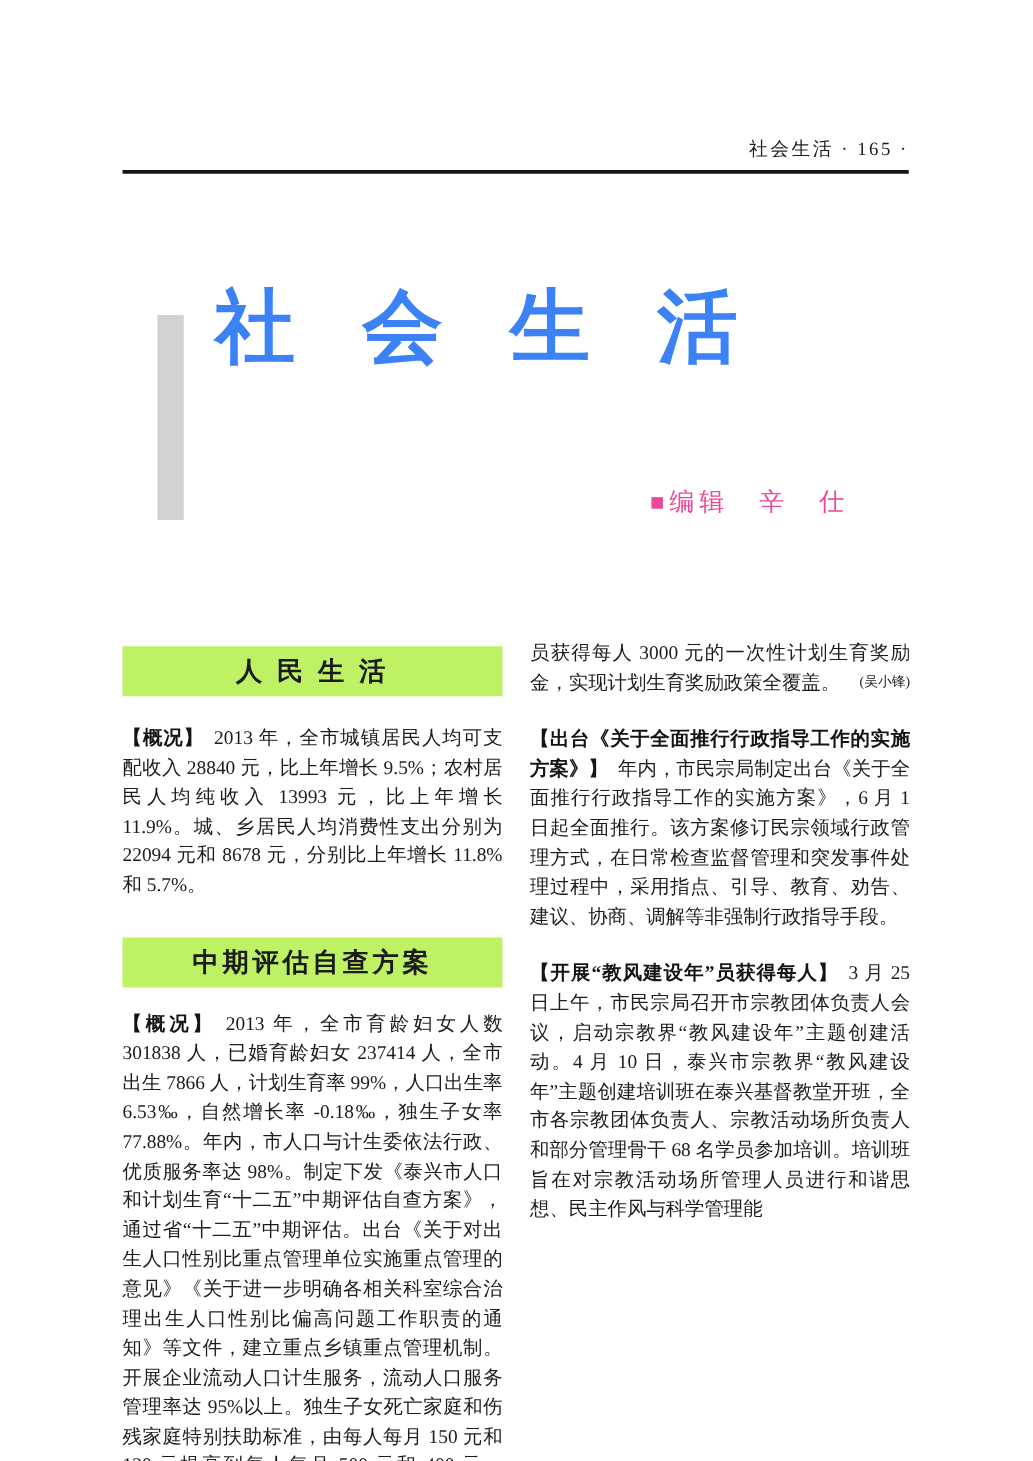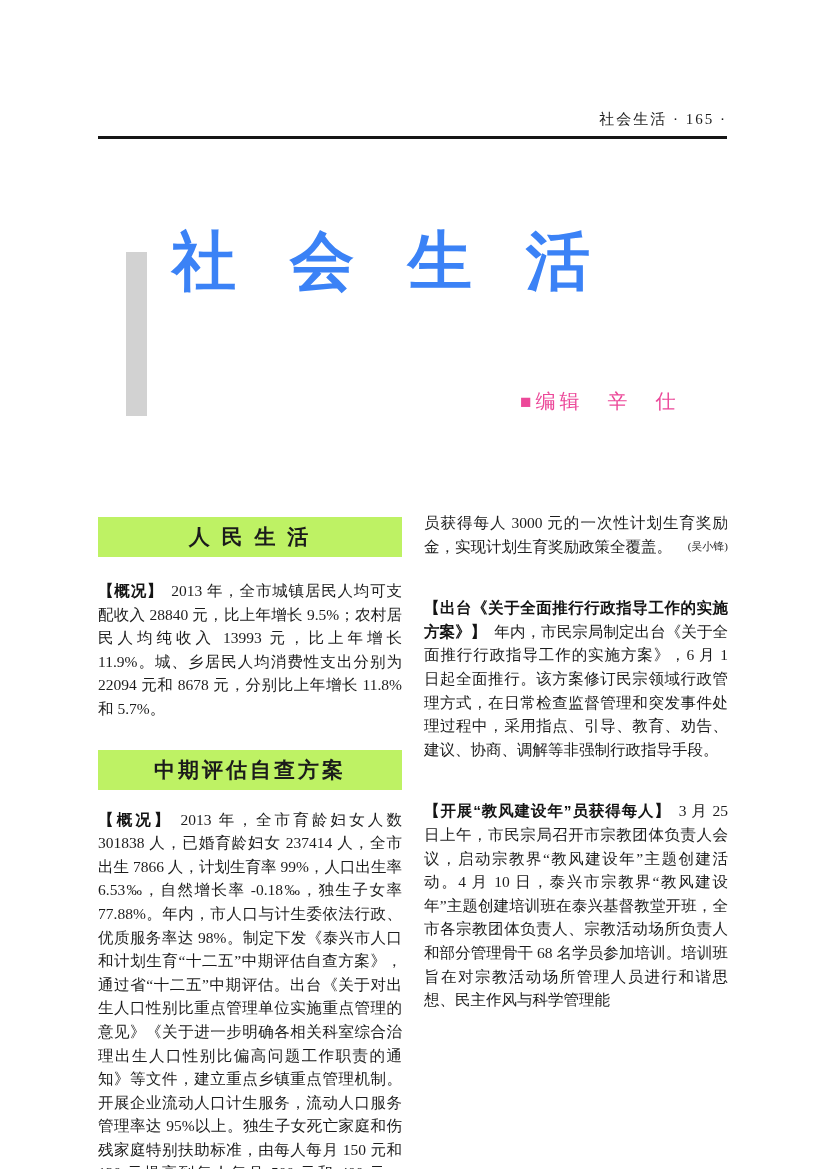--- a/index.html
+++ b/index.html
@@ -51,27 +51,27 @@
     font-family: "Liberation Sans", "DejaVu Sans", sans-serif;
     font-size: 21px; font-weight: 700; letter-spacing: 3px; color: #1b1b1b;
   }
   .para {
     font-size: 15.5px; line-height: 23.6px;
     text-align: justify; text-align-last: left;
     color: #1c1c1c;
     margin: 0;
   }
   .para .label {
-    font-family: Liberation Sans, sans-serif;
+    font-family: Liberation Serif, serif;
     font-weight: 700; margin-right: 8px; color: #141414;
   }
   .mb-22 { margin-bottom: 22px; margin-top: 24px; }
   .mb-18 { margin-bottom: 18px; }
   .mt-29 { margin-top: 29px; }
-  .mt-22 { margin-top: 38px; }
+  .mt-22 { margin-top: 22px; }
   .cont-para { position: relative; }
   .attribution {
     position: absolute; right: 0; bottom: 0;
     font-size: 11px; color: #1c1c1c;
   }
 </style>
 </head>
 <body>
 
 <div class="page">

